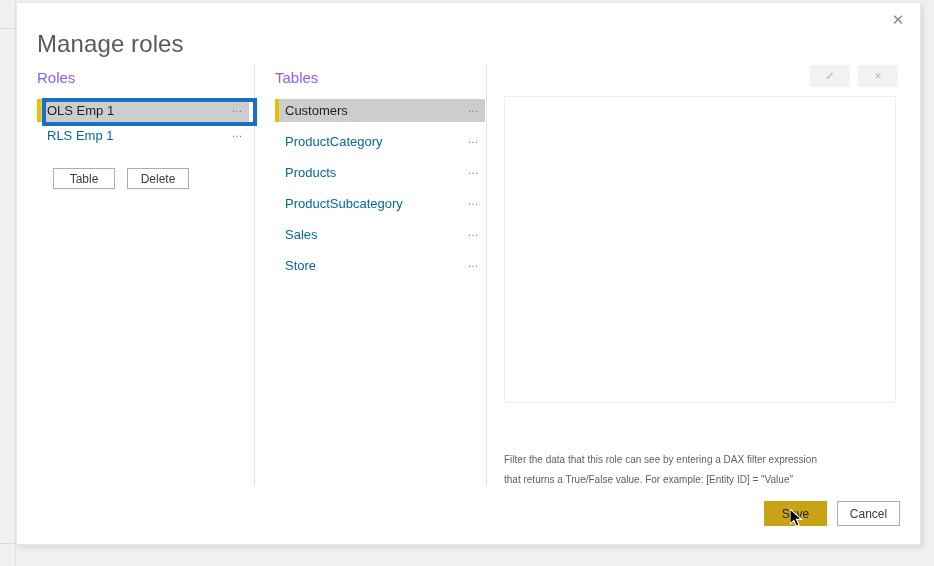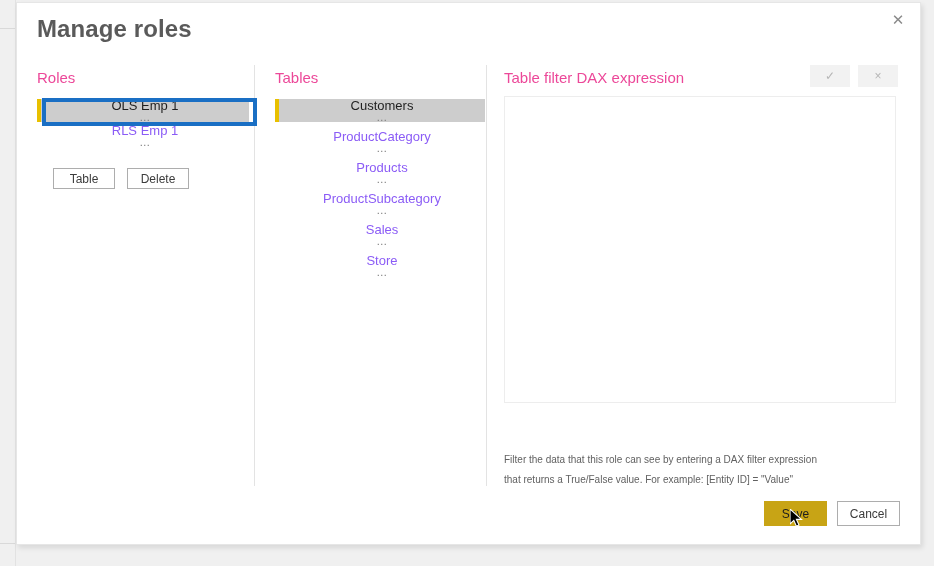--- a/index.html
+++ b/index.html
@@ -65,34 +65,34 @@
     font-size: 15px;
     color: #8a8a8a;
     cursor: pointer;
     user-select: none;
     font-family: "Liberation Sans", sans-serif;
   }
 
   .dlg-title {
     position: absolute;
     left: 20px;
-    top: 12px;
+    top: 27px;
     font-size: 24px;
-    font-weight: 700;
+    font-weight: 400;
     color: #5a5a5a;
     letter-spacing: 0.1px;
     white-space: nowrap;
   }
 
   
   .col-head {
     position: absolute;
     font-size: 15px;
     font-weight: 400;
-    color: #ec4899;
+    color: #8b5cf6;
     white-space: nowrap;
   }
   .col-head.roles  { left: 20px;  top: 66px; }
   .col-head.tables { left: 258px; top: 66px; }
   .col-head.dax    { left: 487px; top: 66px; }
 
   
   .vsep {
     position: absolute;
     width: 1px;
@@ -108,40 +108,39 @@
 
   .list-item {
     position: relative;
     height: 23px;
     display: flex;
     align-items: center;
     cursor: pointer;
     box-sizing: border-box;
     padding-left: 10px;
     padding-right: 6px;
-    flex-direction: column;
   }
   .list.roles .list-item { height: 23px; }
   .list.tables .list-item { height: 23px; margin-bottom: 0px; }
 
   .list.roles .list-item + .list-item { margin-top: 2px; }
   .list.tables .list-item + .list-item { margin-top: 8px; }
 
   .list-item .accent {
     position: absolute;
     left: 0; top: 0;
     width: 4px; height: 100%;
     background: transparent;
   }
   .list-item.selected { background: #cdcdcd; }
   .list-item.selected .accent { background: #e8c000; }
 
   .list-item .lbl {
     font-size: 13px;
-    color: #8b5cf6;
+    color: #0369a1;
     white-space: nowrap;
     flex: 1 1 auto;
     line-height: 1;
   }
   .list-item.selected .lbl { color: #1f1f1f; }
 
   .ellipsis {
     flex: 0 0 auto;
     font-size: 11px;
     color: #7b7b7b;
@@ -302,21 +301,20 @@
 
     <div class="close-btn">✕</div>
 
     <div class="dlg-title">Manage roles</div>
 
     <div class="vsep one"></div>
     <div class="vsep two"></div>
 
     <div class="col-head roles">Roles</div>
     <div class="col-head tables">Tables</div>
-    <div class="col-head dax">Table filter DAX expression</div>
 
     <div class="list roles">
 
       <div class="list-item selected">
         <span class="accent"></span>
         <span class="lbl">OLS Emp 1</span>
         <span class="ellipsis">…</span>
       </div>
 
       <div class="list-item">

